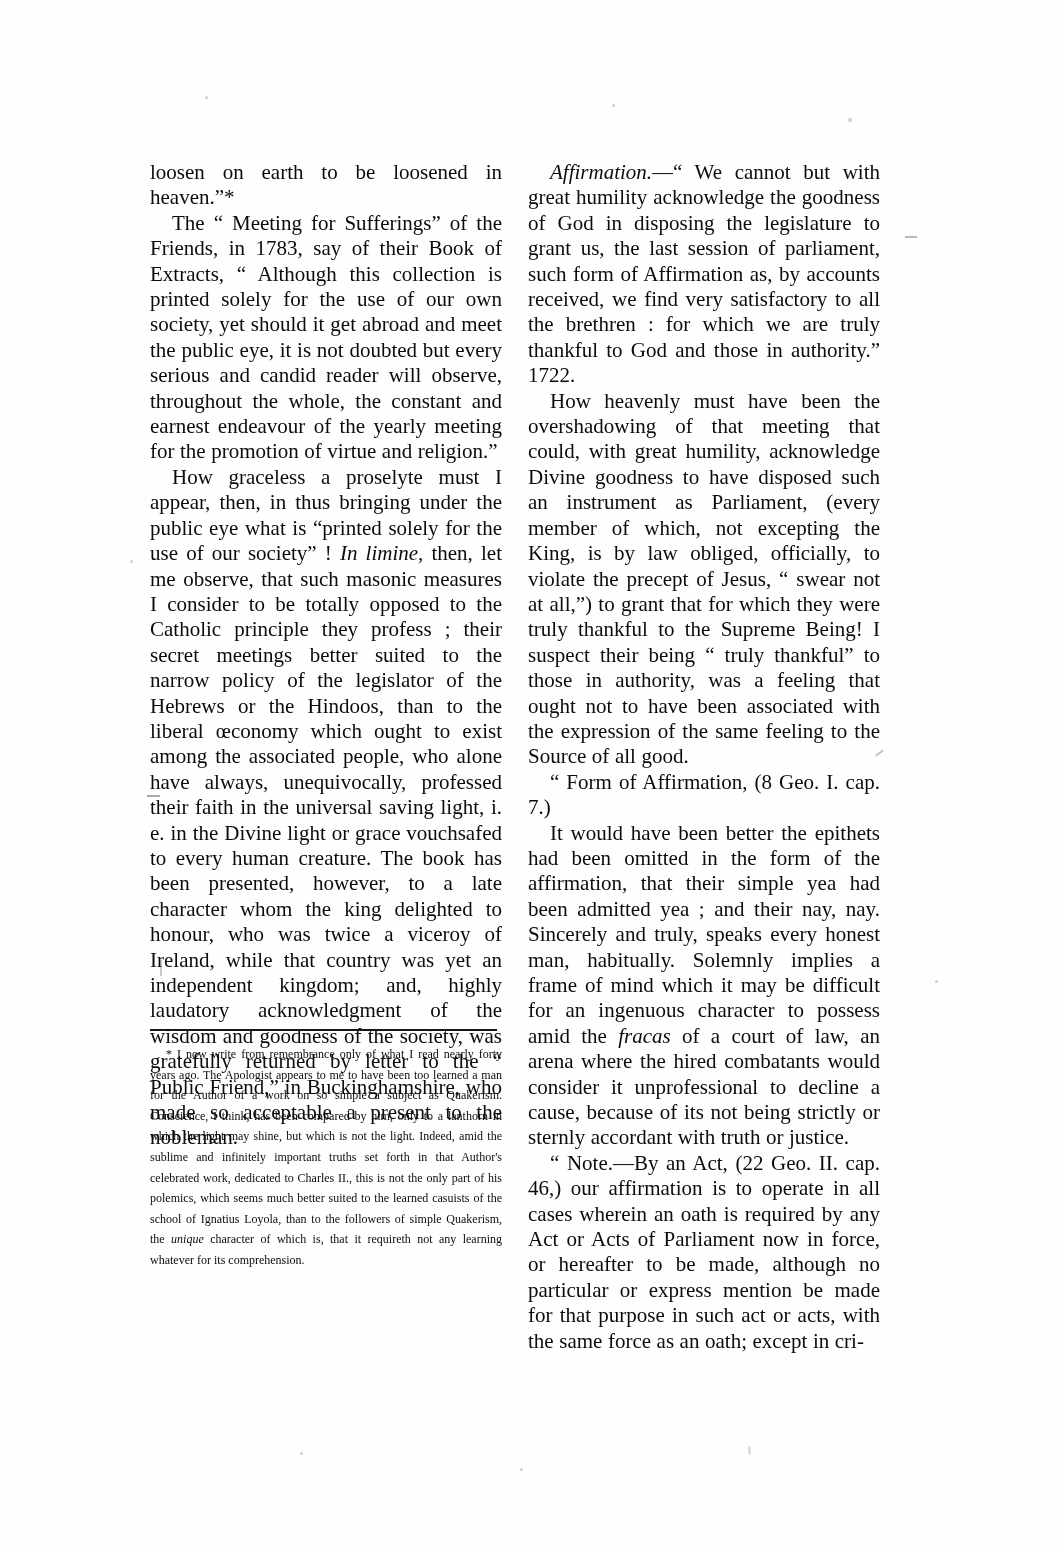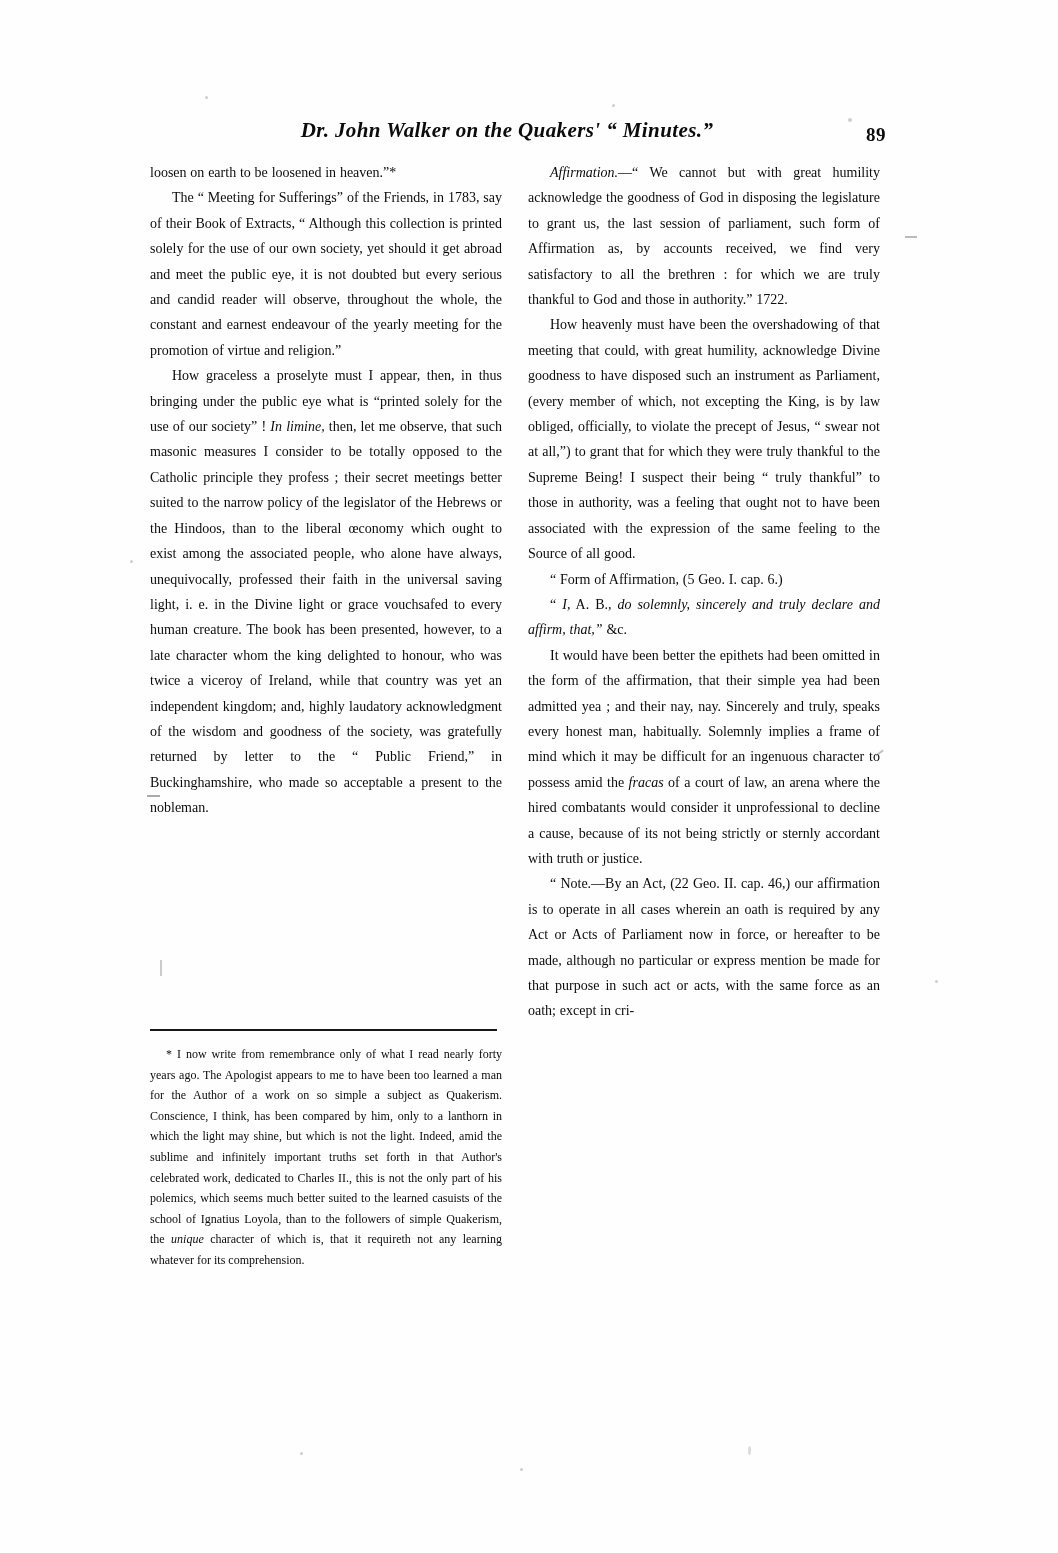--- a/index.html
+++ b/index.html
@@ -70,21 +70,21 @@
   }
   .col {
     position: absolute;
     top: 0;
     width: 352px;
   }
   .col-left  { left: 0px; }
   .col-right { left: 378px; }
 
   .body-text {
-    font-size: 14px;
+    font-size: 21px;
     line-height: 25.4px;
     text-align: justify;
     text-justify: inter-word;
     word-spacing: .3px;
     hyphens: manual;
   }
   .body-text p {
     margin: 0;
     text-indent: 22px;
   }
@@ -124,46 +124,41 @@
     background: #555;
     opacity: .5;
     pointer-events: none;
   }
 </style>
 </head>
 <body>
 
 <div class="page">
 
-  <div class="runhead">
-    <div class="runhead-title">Dr. John Walker on the Quakers' “ Minutes.”</div>
-    <div class="runhead-folio">89</div>
-  </div>
 
   <div class="columns">
 
     <div class="col col-left body-text">
 
       <p class="cont">loosen on earth to be loosened in heaven.”*</p>
 
       <p>The “ Meeting for Sufferings” of the Friends, in 1783, say of their Book of Extracts, “ Although this collection is printed solely for the use of our own society, yet should it get abroad and meet the public eye, it is not doubted but every serious and candid reader will observe, throughout the whole, the constant and earnest endeavour of the yearly meeting for the promotion of virtue and religion.”</p>
 
       <p><span>How graceless a proselyte must I appear, then, in thus bringing under the public eye what is “printed solely for the use of our society” ! </span><i>In limine,</i><span> then, let me observe, that such masonic measures I consider to be totally opposed to the Catholic principle they profess ; their secret meetings better suited to the narrow policy of the legislator of the Hebrews or the Hindoos, than to the liberal œconomy which ought to exist among the associated people, who alone have always, unequivocally, professed their faith in the universal saving light, i. e. in the Divine light or grace vouchsafed to every human creature. The book has been presented, however, to a late character whom the king delighted to honour, who was twice a viceroy of Ireland, while that country was yet an independent kingdom; and, highly laudatory acknowledgment of the wisdom and goodness of the society, was gratefully returned by letter to the “ Public Friend,” in Buckinghamshire, who made so acceptable a present to the nobleman.</span></p>
     </div>
 
     <div class="col col-right body-text">
 
 
       <p><i>Affirmation.</i><span>—“ We cannot but with great humility acknowledge the goodness of God in disposing the legislature to grant us, the last session of parliament, such form of Affirmation as, by accounts received, we find very satisfactory to all the brethren : for which we are truly thankful to God and those in authority.” 1722.</span></p>
 
       <p>How heavenly must have been the overshadowing of that meeting that could, with great humility, acknowledge Divine goodness to have disposed such an instrument as Parliament, (every member of which, not excepting the King, is by law obliged, officially, to violate the precept of Jesus, “ swear not at all,”) to grant that for which they were truly thankful to the Supreme Being! I suspect their being “ truly thankful” to those in authority, was a feeling that ought not to have been associated with the expression of the same feeling to the Source of all good.</p>
 
-      <p>“ Form of Affirmation, (5 Geo. I. cap. 6.)</p>
+      <p>“ Form of Affirmation, (8 Geo. I. cap. 7.)</p>
 
-      <p><span>“ </span><i>I,</i><span> A. B., </span><i>do solemnly, sincerely and truly declare and affirm, that,”</i><span> &amp;c.</span></p>
 
 
       <p><span>It would have been better the epithets had been omitted in the form of the affirmation, that their simple yea had been admitted yea ; and their nay, nay. Sincerely and truly, speaks every honest man, habitually. Solemnly implies a frame of mind which it may be difficult for an ingenuous character to possess amid the </span><i>fracas</i><span> of a court of law, an arena where the hired combatants would consider it unprofessional to decline a cause, because of its not being strictly or sternly accordant with truth or justice.</span></p>
 
       <p>“ Note.—By an Act, (22 Geo. II. cap. 46,) our affirmation is to operate in all cases wherein an oath is required by any Act or Acts of Parliament now in force, or hereafter to be made, although no particular or express mention be made for that purpose in such act or acts, with the same force as an oath; except in cri-</p>
     </div>
   </div>
 
   <div class="footnote-rule"></div>
 

